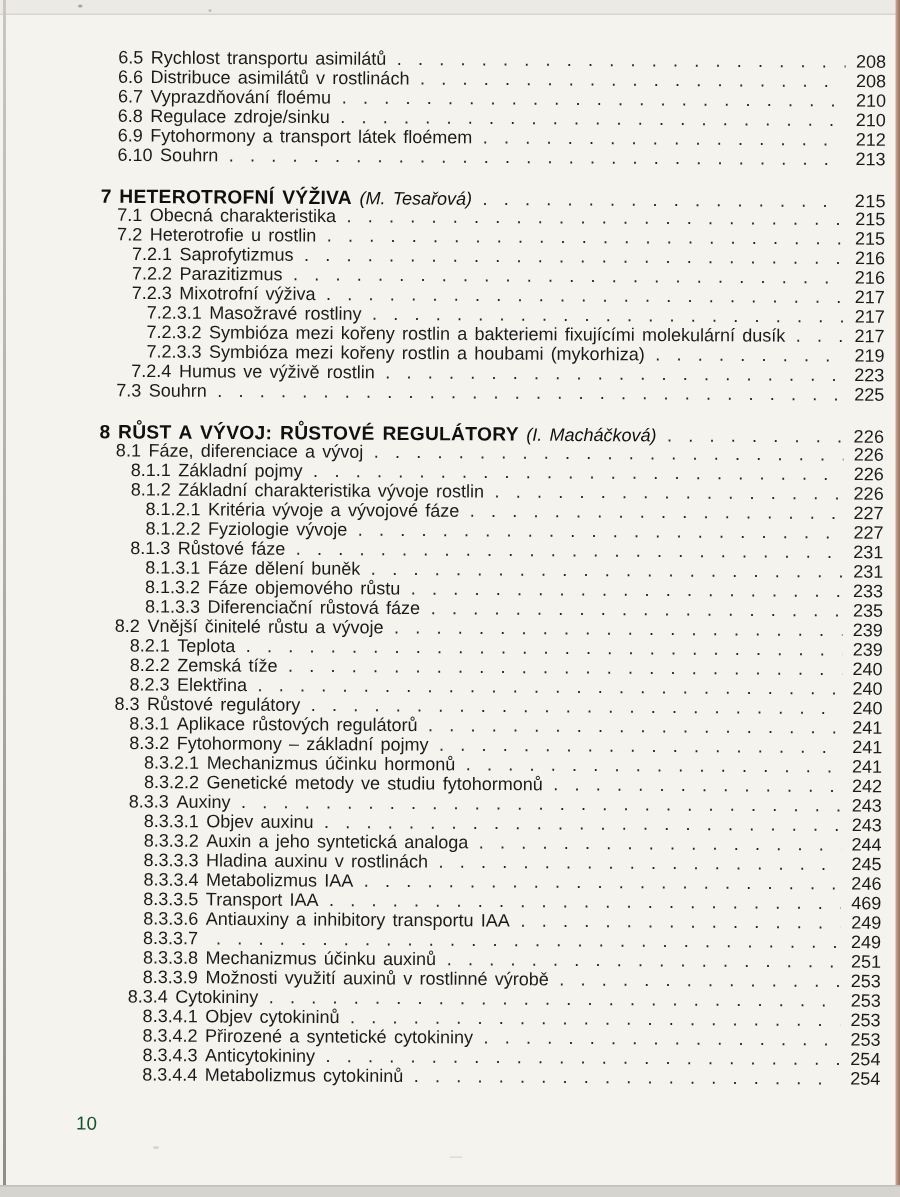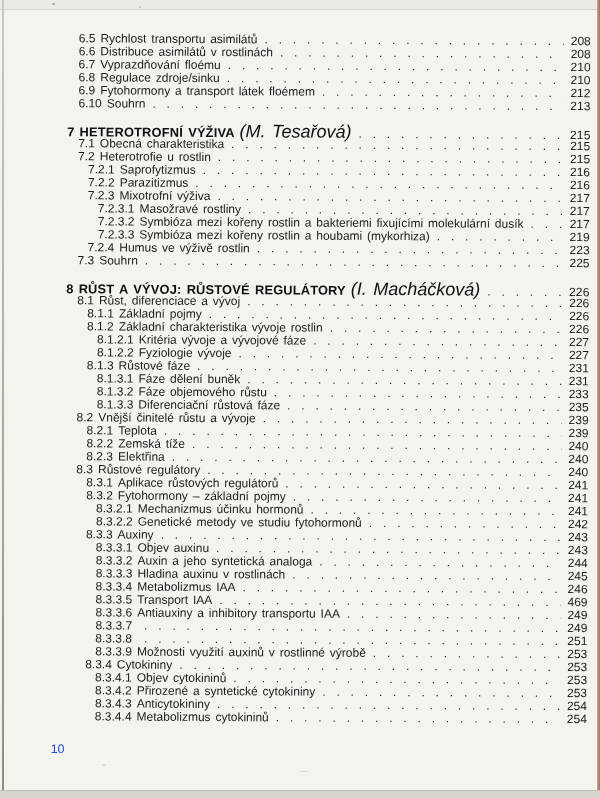--- a/index.html
+++ b/index.html
@@ -62,21 +62,21 @@
     word-spacing: 1.5px;
   }
   .row.gap-before { margin-top: 14px; }
   .row.lvl-0 { padding-left: 0; }
   .row.lvl-1 { padding-left: 11px; }
   .row.lvl-2 { padding-left: 21px; }
   .row.lvl-3 { padding-left: 31px; }
   .row.chapter { font-weight: bold; font-size: 12.8px; color: #101010; letter-spacing: .2px; }
   .num { margin-right: 5px; flex: 0 0 auto; }
   .label { flex: 0 0 auto; }
-  .author { flex: 0 0 auto; font-weight: normal; font-style: italic; letter-spacing: 0; margin-left: 5px; font-size: 18px; text-align: center; }
+  .author { flex: 0 0 auto; font-weight: normal; font-style: italic; letter-spacing: 0; margin-left: 5px; font-size: 12px; text-align: center; }
   .author:empty { display: none; margin-left: 0; }
   .dots {
     flex: 1 1 auto;
     overflow: hidden;
     white-space: nowrap;
     text-align: right;
     padding-left: 7px;
     margin-right: 4px;
     font-weight: normal;
     font-size: 12px;
@@ -92,21 +92,21 @@
     text-align: center;
     font-weight: normal;
     font-size: 12px;
     color: #1b1b1b;
   }
   .footer {
     position: absolute;
     left: 55px;
     top: 742px;
     font-size: 12.5px;
-    color: #1d4ed8;
+    color: #14532d;
   }
 </style>
 </head>
 <body>
 
 <div class="page">
   <div class="edge-top"></div>
   <div class="edge-left"></div>
   <div class="edge-right"></div>
   <div class="edge-bottom"></div>
@@ -238,21 +238,21 @@
   </div>
         <div class="row lvl-0 chapter gap-before">
     <span class="num">8</span>
     <span class="label">RŮST A VÝVOJ: RŮSTOVÉ REGULÁTORY</span>
     <span class="author">(I. Macháčková)</span>
     <span class="dots"></span>
     <span class="pagenum">226</span>
   </div>
         <div class="row lvl-1">
     <span class="num">8.1</span>
-    <span class="label">Růst, diferenciace a vývoj</span>
+    <span class="label">Fáze, diferenciace a vývoj</span>
 
     <span class="dots"></span>
     <span class="pagenum">226</span>
   </div>
         <div class="row lvl-2">
     <span class="num">8.1.1</span>
     <span class="label">Základní pojmy</span>
 
     <span class="dots"></span>
     <span class="pagenum">226</span>
@@ -419,20 +419,21 @@
     <span class="pagenum">249</span>
   </div>
         <div class="row lvl-3">
     <span class="num">8.3.3.7</span>
 
     <span class="dots"></span>
     <span class="pagenum">249</span>
   </div>
         <div class="row lvl-3">
     <span class="num">8.3.3.8</span>
+    <span class="label">Mechanizmus účinku auxinů</span>
 
     <span class="dots"></span>
     <span class="pagenum">251</span>
   </div>
         <div class="row lvl-3">
     <span class="num">8.3.3.9</span>
     <span class="label">Možnosti využití auxinů v rostlinné výrobě</span>
 
     <span class="dots"></span>
     <span class="pagenum">253</span>

